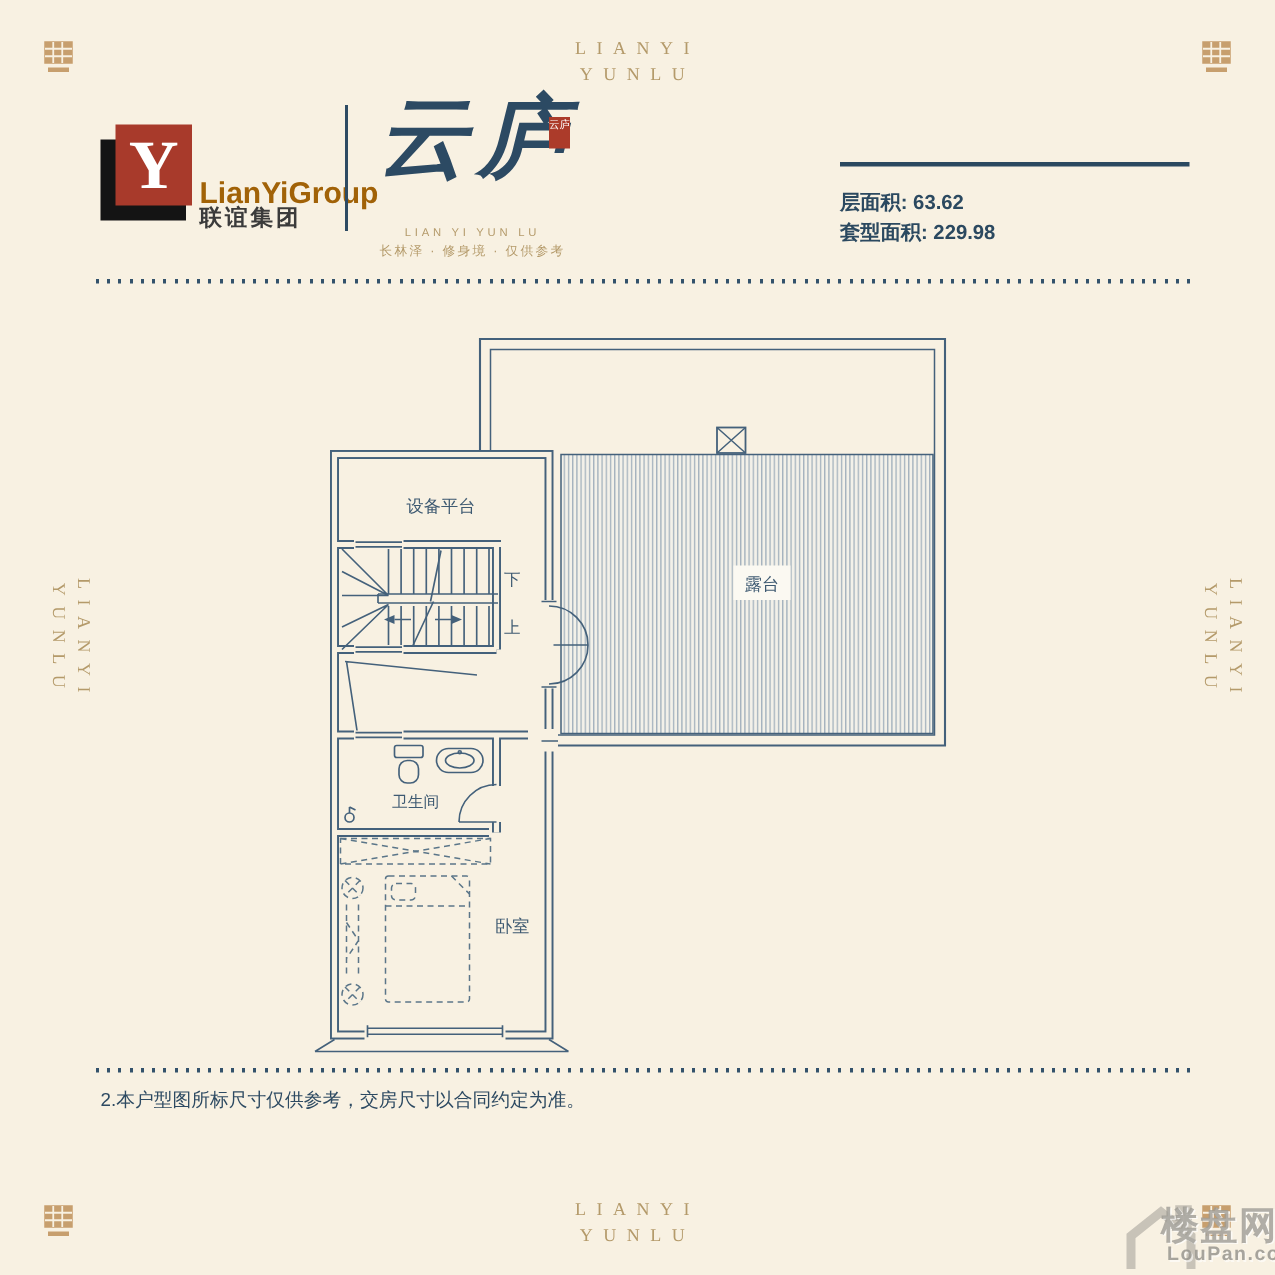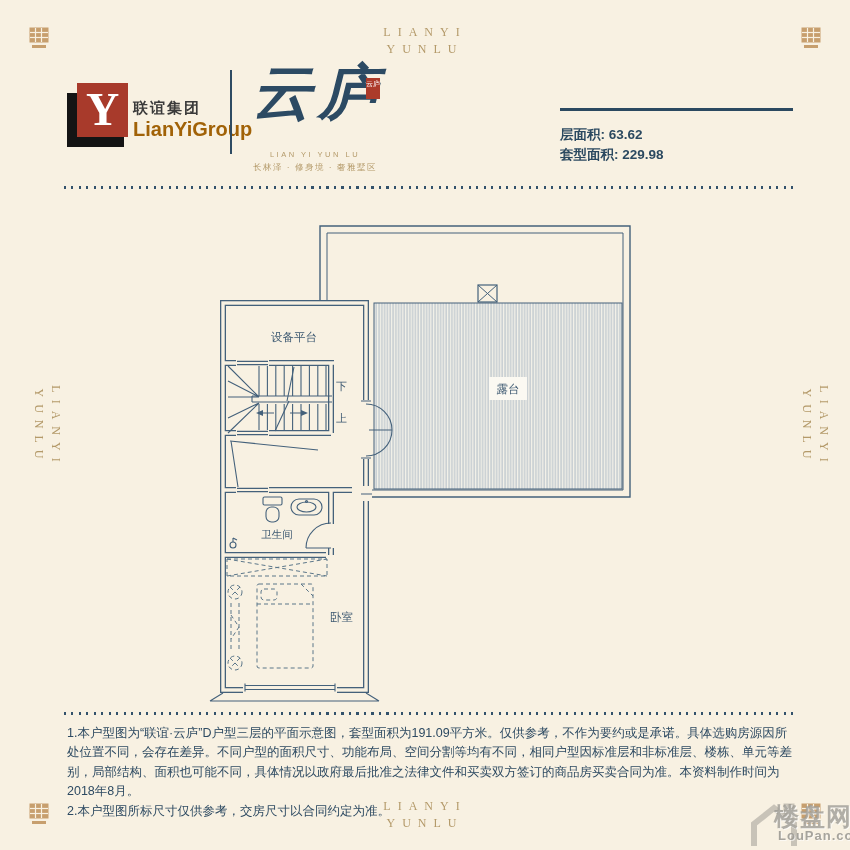--- a/index.html
+++ b/index.html
@@ -7,21 +7,21 @@
   #page{position:relative;width:850px;height:850px;background:#f8f1e2;overflow:hidden;padding-left:24px;}
   .abs{position:absolute;}
   
   .brand{color:#b49a6a;font-size:12px;letter-spacing:7px;line-height:1.45;text-align:center;font-family:"Liberation Serif",serif;}
   .brand div{white-space:nowrap;}
   .side{width:120px;height:46px;}
   
   .logo-black{background:#141414;}
   .logo-red{background:#a83a2b;display:flex;align-items:center;justify-content:center;}
   .logo-red span{color:#fff;font-size:46px;font-weight:bold;font-family:"Liberation Serif",serif;line-height:1;}
-  .grp-cn{font-size:15px;font-weight:bold;color:#3b3b3b;letter-spacing:2px;}
+  .grp-cn{font-size:15px;font-weight:bold;color:#3b3b3b;letter-spacing:2px;margin-top:37px;}
   .grp-en{font-size:20px;font-weight:bold;color:#a16207;margin-top:3px;}
   .divider{width:2px;background:#2e4b63;}
   .yunlu{font-family:"DejaVu Serif",serif;font-weight:bold;font-style:italic;font-size:60px;color:#2c4a63;letter-spacing:6px;line-height:1;}
   .seal{background:#ac3b2a;color:#fff;font-size:7px;line-height:1.2;text-align:center;padding-top:2px;word-break:break-all;}
   .latin{color:#b49a6a;font-size:7.5px;letter-spacing:2.5px;text-align:center;font-weight:normal;}
   .tagline{color:#b49a6a;font-size:8.5px;letter-spacing:1.5px;text-align:center;}
   .title{font-size:28px;font-weight:bold;color:#2b4960;letter-spacing:1px;white-space:nowrap;}
   .title-rule{height:2.5px;background:#2b4960;}
   .stat{font-size:13.5px;font-weight:bold;color:#2b4960;line-height:1.6;}
   .dots{height:3px;background-image:repeating-linear-gradient(to right,#33526b 0,#33526b 2px,transparent 2px,transparent 7.5px);}
@@ -101,21 +101,21 @@
     <span>Y</span>
   </div>
   <div class="abs grp-cn" style="left:133px;top:99px">联谊集团</div>
   <div class="abs grp-en" style="left:133px;top:115px">LianYiGroup</div>
 
   <div class="abs divider" style="left:230px;top:70px;height:84px"></div>
 
   <div class="abs yunlu" style="left:252px;top:62px">云庐</div>
   <div class="abs seal" style="left:366px;top:78px;width:14px;height:19px">云庐</div>
   <div class="abs latin" style="left:240px;top:150px;width:150px">LIAN YI YUN LU</div>
-  <div class="abs tagline" style="left:232px;top:162px;width:166px">长林泽 · 修身境 · 奢雅墅区</div>
+  <div class="abs tagline" style="left:232px;top:162px;width:166px">长林泽 · 修身境 · 仅供参考</div>
 
   <div class="abs title-rule" style="left:560px;top:108px;width:233px"></div>
   <div class="abs stat" style="left:560px;top:124px">层面积: 63.62</div>
   <div class="abs stat" style="left:560px;top:144px">套型面积: 229.98</div>
 
   <div class="abs dots" style="left:64px;top:186px;width:731px"></div>
   <div class="abs dots" style="left:64px;top:712px;width:731px"></div>
 
   <svg class="abs" style="left:0;top:0" width="850" height="850" viewBox="0 0 850 850">
     <defs>
@@ -227,21 +227,20 @@
       <text x="294" y="341" text-anchor="middle">设备平台</text>
       <text x="508" y="393" text-anchor="middle">露台</text>
       <text x="277" y="538" text-anchor="middle" font-size="10.5">卫生间</text>
       <text x="330" y="621">卧室</text>
       <text x="336" y="390" font-size="11">下</text>
       <text x="336" y="422" font-size="11">上</text>
     </g>
   </svg>
 
   <div class="abs notes" style="left:67px;top:724px">
-    <p>1.本户型图为“联谊·云庐”D户型三层的平面示意图，套型面积为191.09平方米。仅供参考，不作为要约或是承诺。具体选购房源因所处位置不同，会存在差异。不同户型的面积尺寸、功能布局、空间分割等均有不同，相同户型因标准层和非标准层、楼栋、单元等差别，局部结构、面积也可能不同，具体情况以政府最后批准之法律文件和买卖双方签订的商品房买卖合同为准。本资料制作时间为2018年8月。</p>
     <p>2.本户型图所标尺寸仅供参考，交房尺寸以合同约定为准。</p>
   </div>
 
   <div class="abs" style="left:748px;top:798px;width:112px;height:52px">
     <svg class="abs" style="left:0;top:4px" width="58" height="46" viewBox="0 0 58 46">
       <path d="M6 44 V22 L26 6 L46 22 V44" fill="none" stroke="rgba(160,157,150,0.55)" stroke-width="6"></path>
       <path d="M38 12 V4 H44 V17" fill="none" stroke="rgba(160,157,150,0.55)" stroke-width="5"></path>
     </svg>
     <div class="abs wm-cn" style="left:26px;top:2px">楼盘网</div>
     <div class="abs wm-en" style="left:30px;top:30px">LouPan.com</div>

